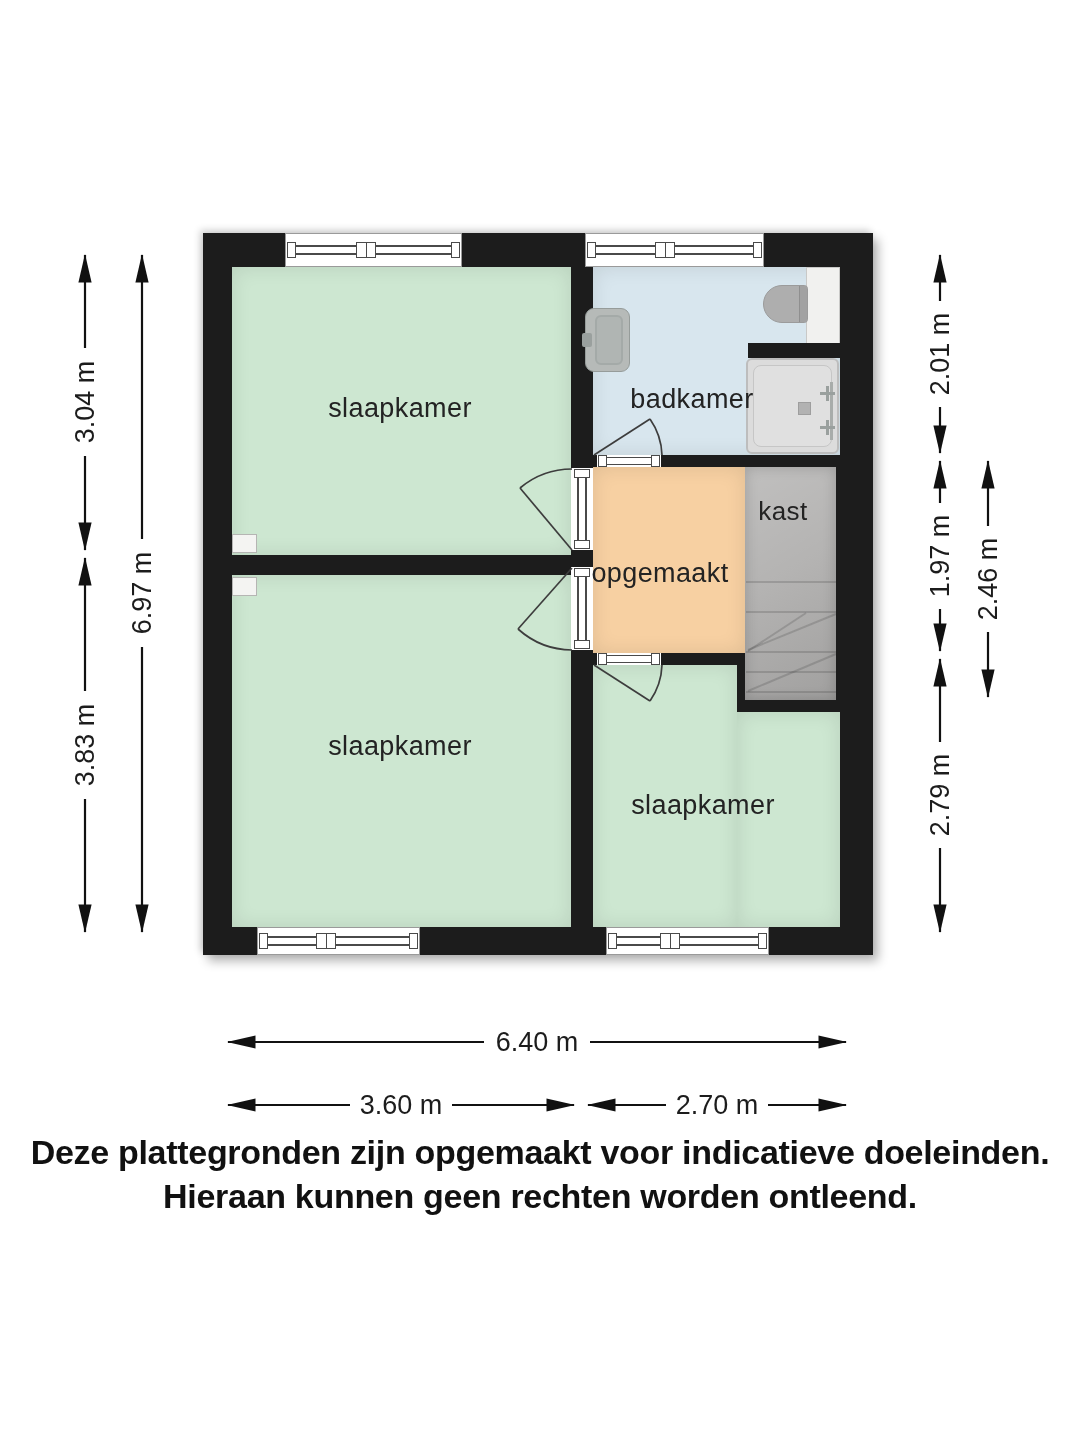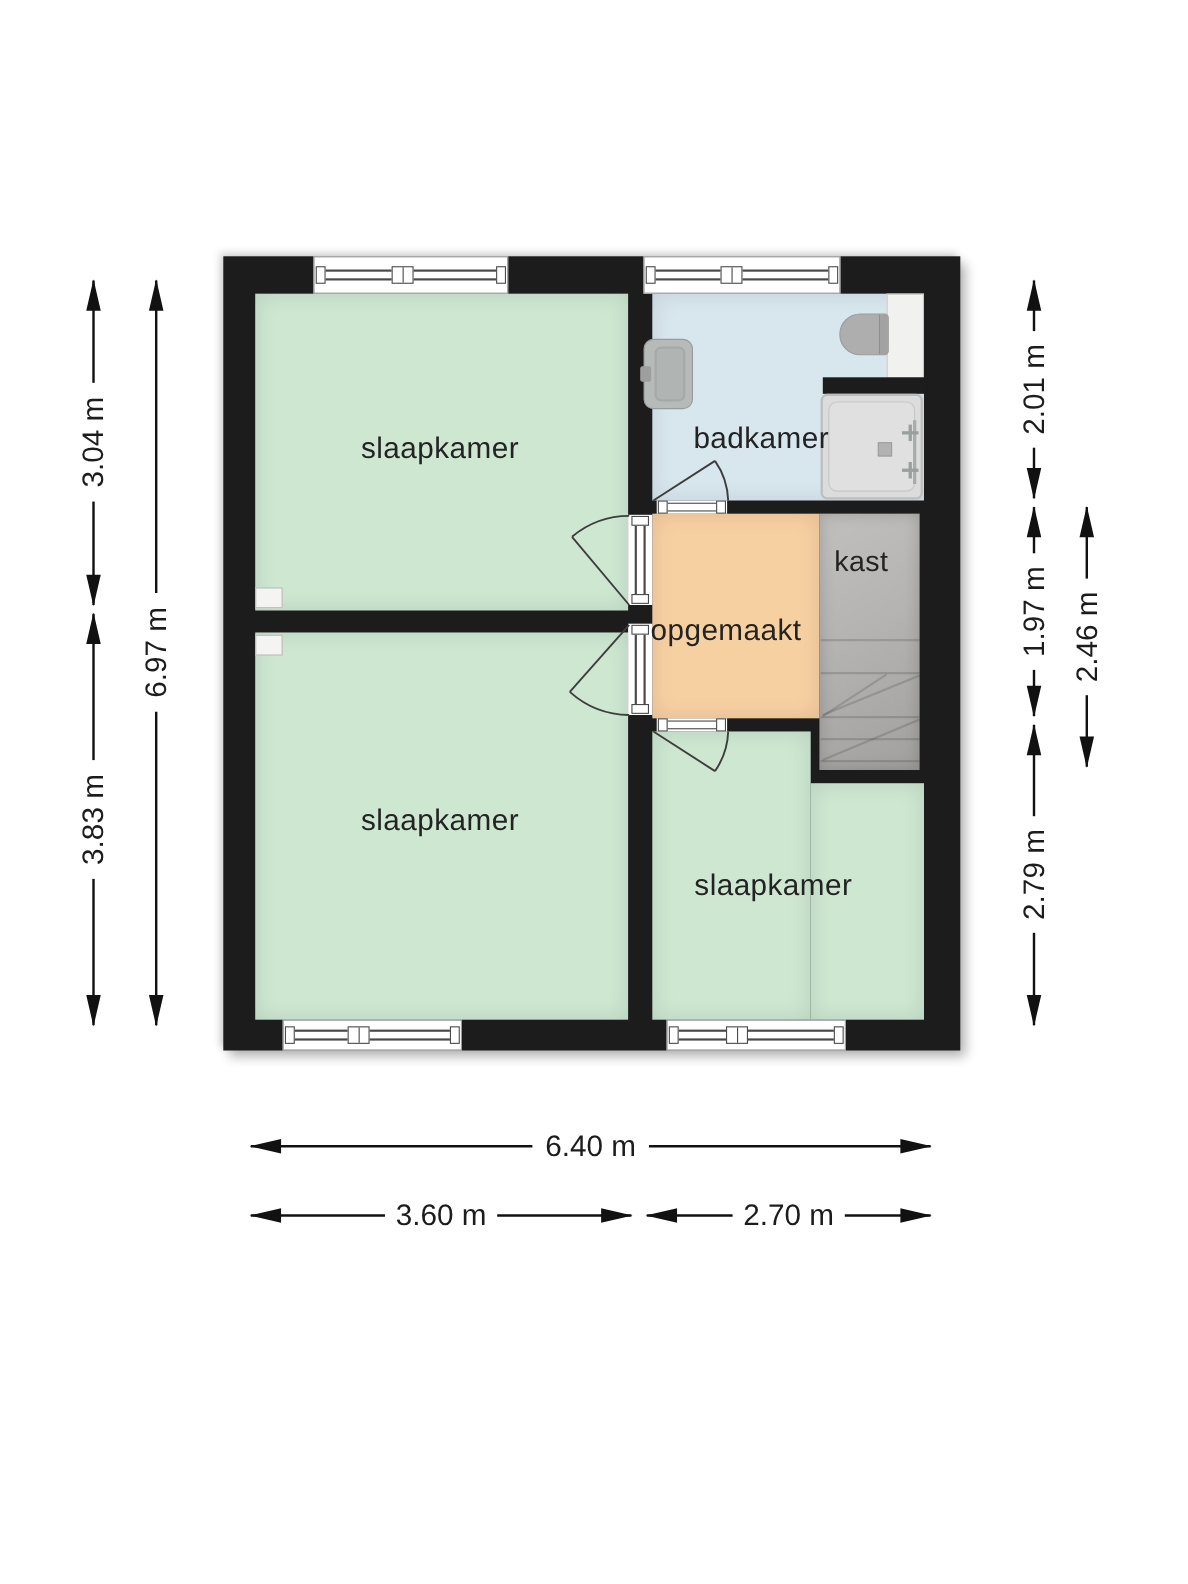--- a/index.html
+++ b/index.html
@@ -227,15 +227,17 @@
   </svg>
 
   <div class="room-label" style="left:400px; top:408px;">slaapkamer</div>
   <div class="room-label" style="left:400px; top:746px;">slaapkamer</div>
   <div class="room-label" style="left:703px; top:805px;">slaapkamer</div>
   <div class="room-label" style="left:692px; top:364px;margin-top:35px;">badkamer</div>
   <div class="room-label" style="left:660px; top:573px;">opgemaakt</div>
   <div class="room-label small" style="left:783px; top:511px;">kast</div>
 
   <div class="disclaimer">
+    <div>Deze plattegronden zijn opgemaakt voor indicatieve doeleinden.</div>
+    <div>Hieraan kunnen geen rechten worden ontleend.</div>
   </div>
 
 </div>
 
 </body></html>

